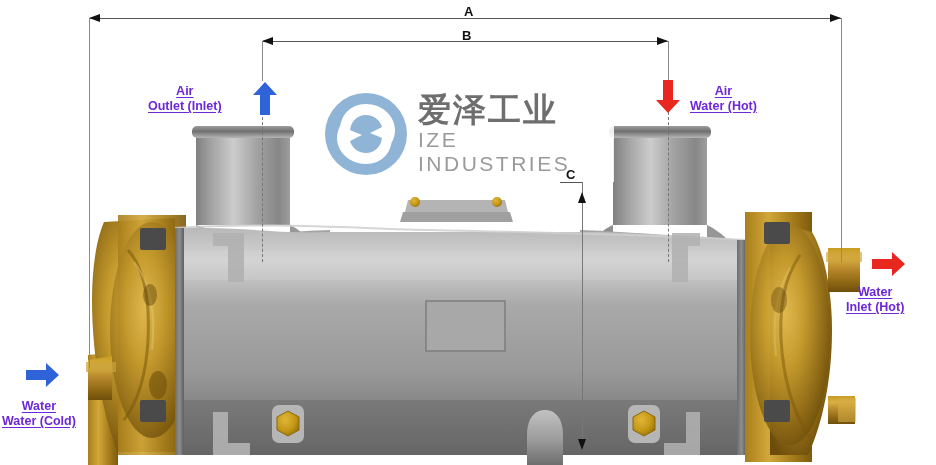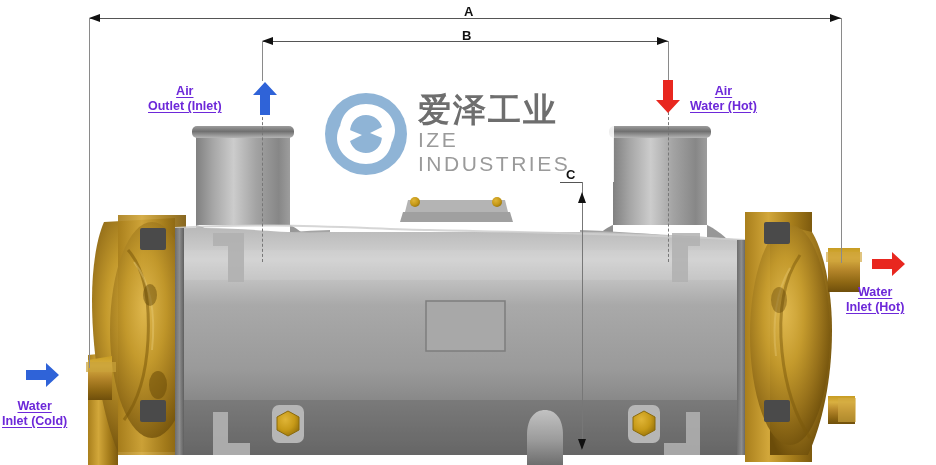--- a/index.html
+++ b/index.html
@@ -349,21 +349,21 @@
     <span class="ln">Water (Hot)</span>
   </div>
 
   <div class="flow-arrow" style="left:26px; top:363px;">
     <svg width="33" height="24" viewBox="0 0 33 24">
       <polygon points="33,12 20,24 20,17 0,17 0,7 20,7 20,0" fill="#2f63d8"></polygon>
     </svg>
   </div>
   <div class="callout" style="left:2px; top:399px;">
     <span class="ln">Water</span>
-    <span class="ln">Inlet (Cold)</span>
+    <span class="ln">Water (Cold)</span>
   </div>
 
   <div class="flow-arrow" style="left:872px; top:252px;">
     <svg width="33" height="24" viewBox="0 0 33 24">
       <polygon points="33,12 20,24 20,17 0,17 0,7 20,7 20,0" fill="#e8271f"></polygon>
     </svg>
   </div>
   <div class="callout" style="left:846px; top:285px;">
     <span class="ln">Water</span>
     <span class="ln">Inlet (Hot)</span>

